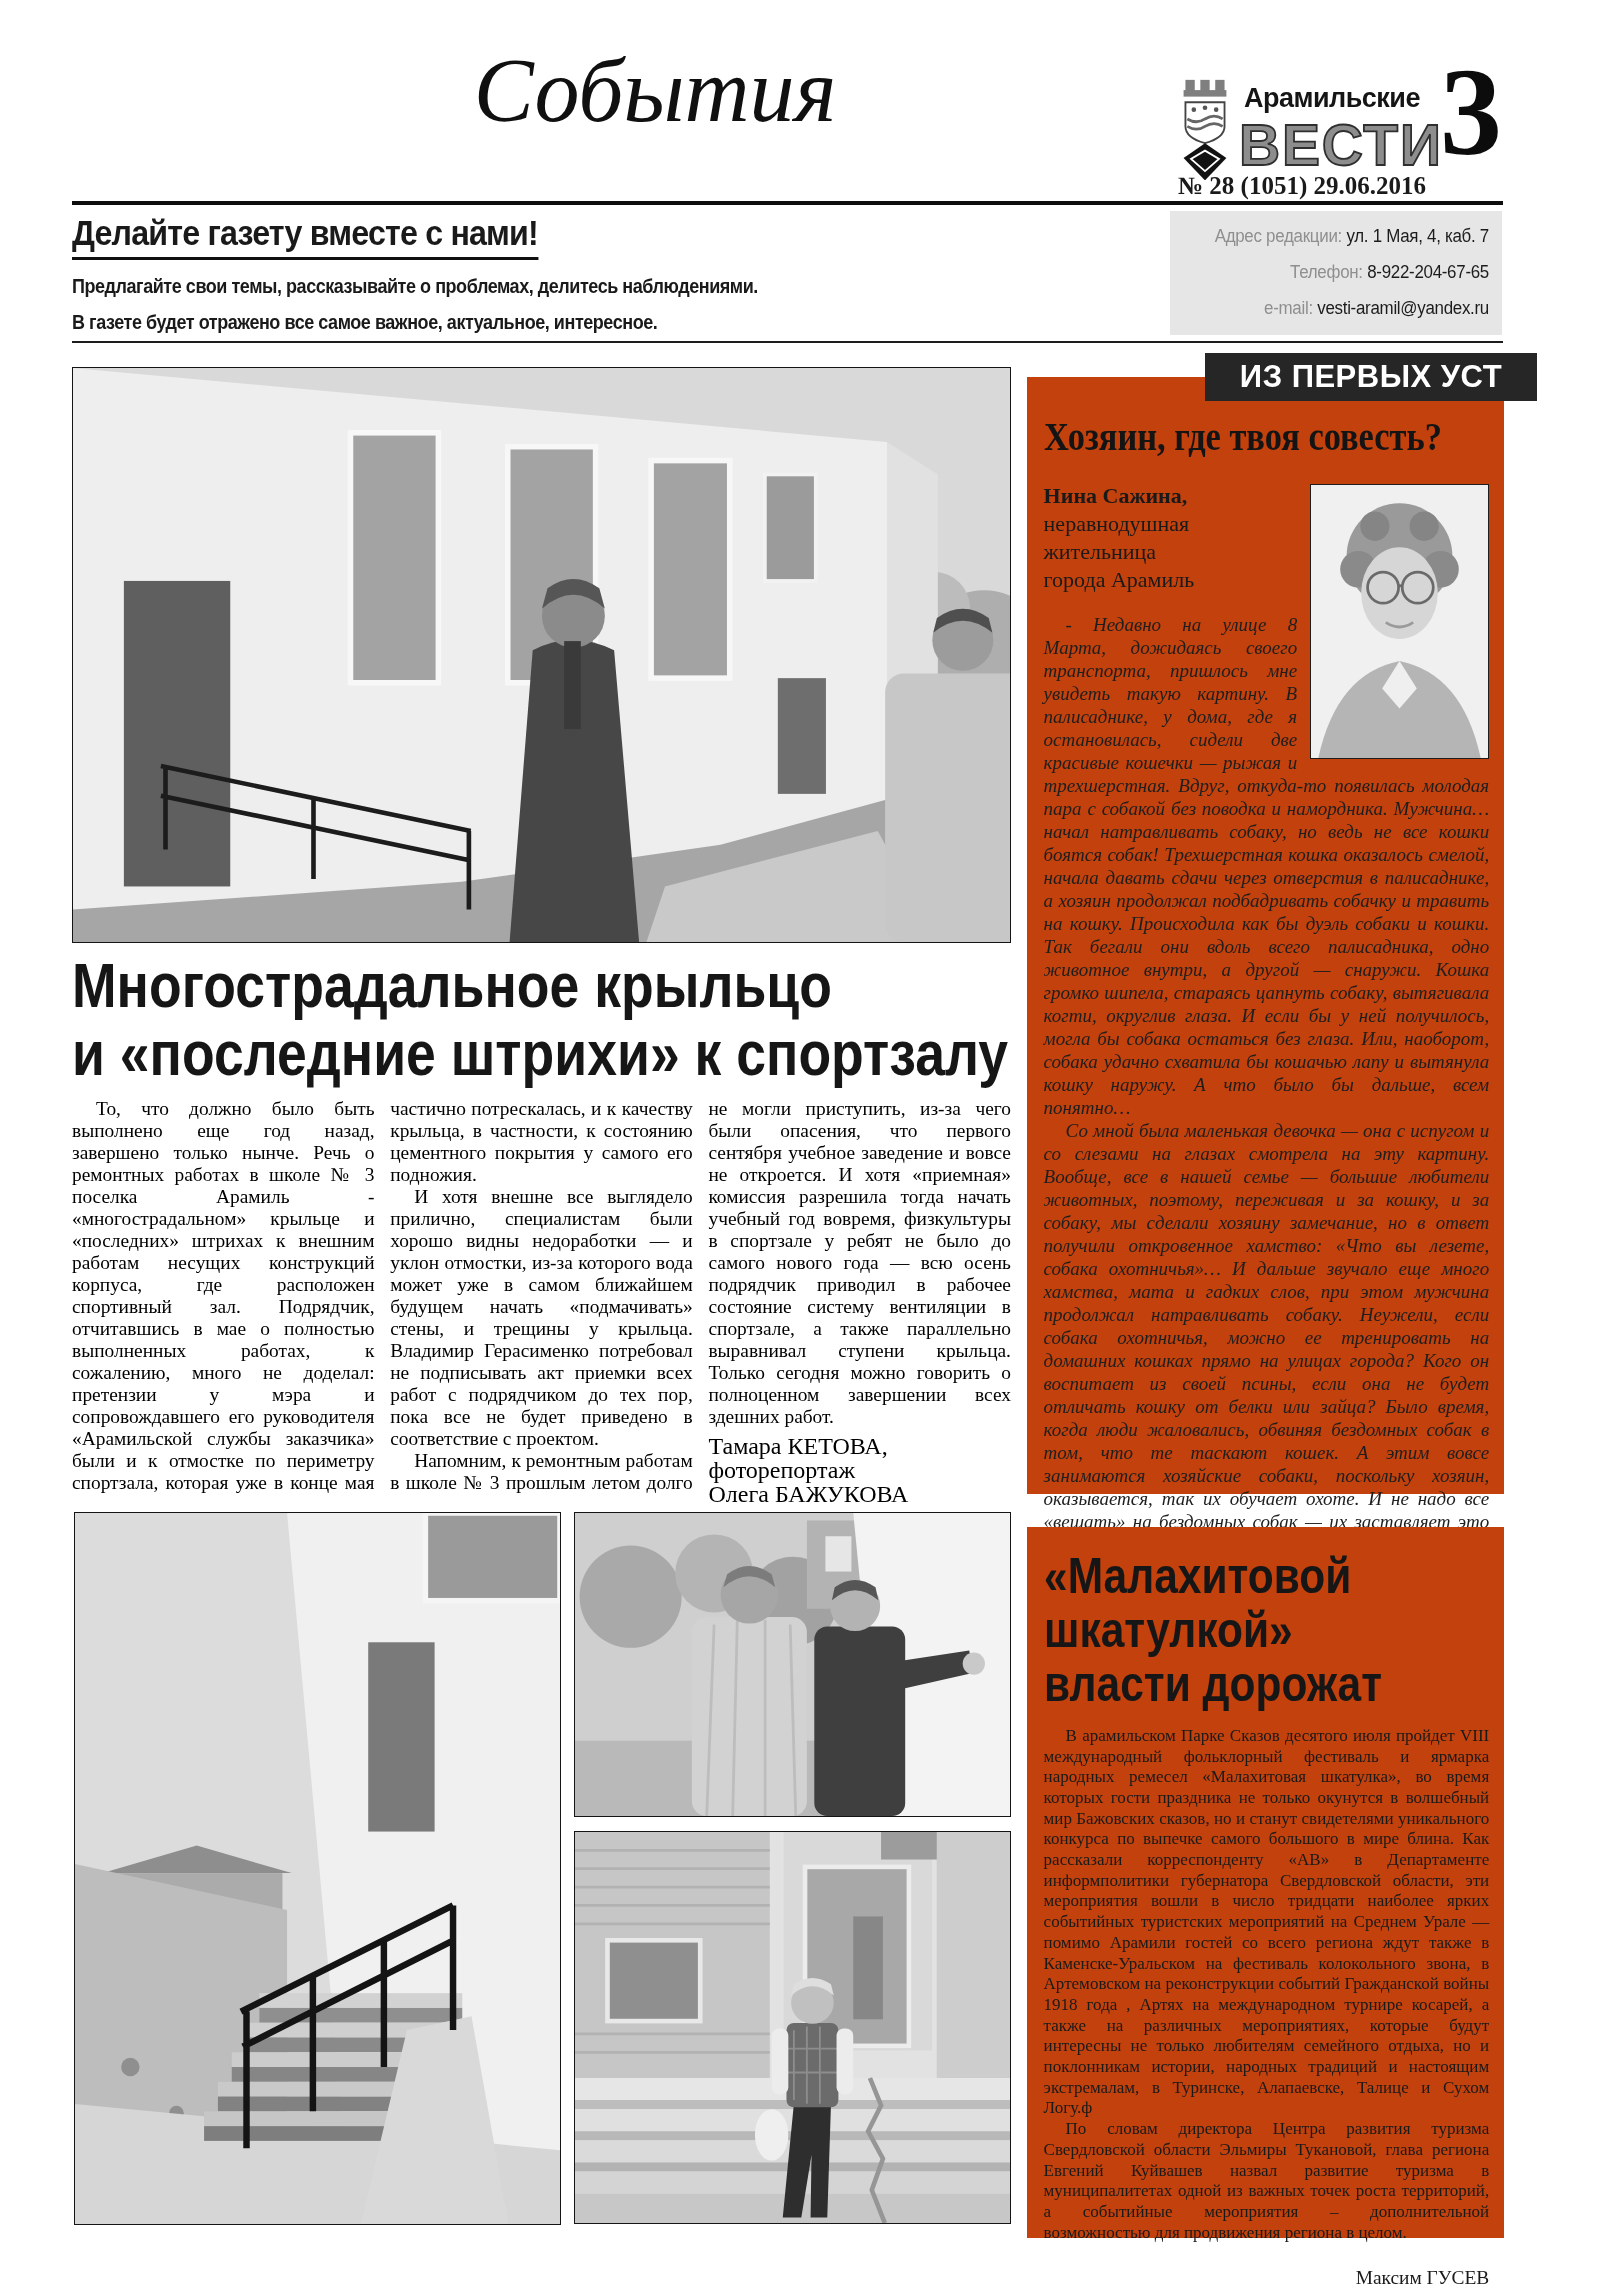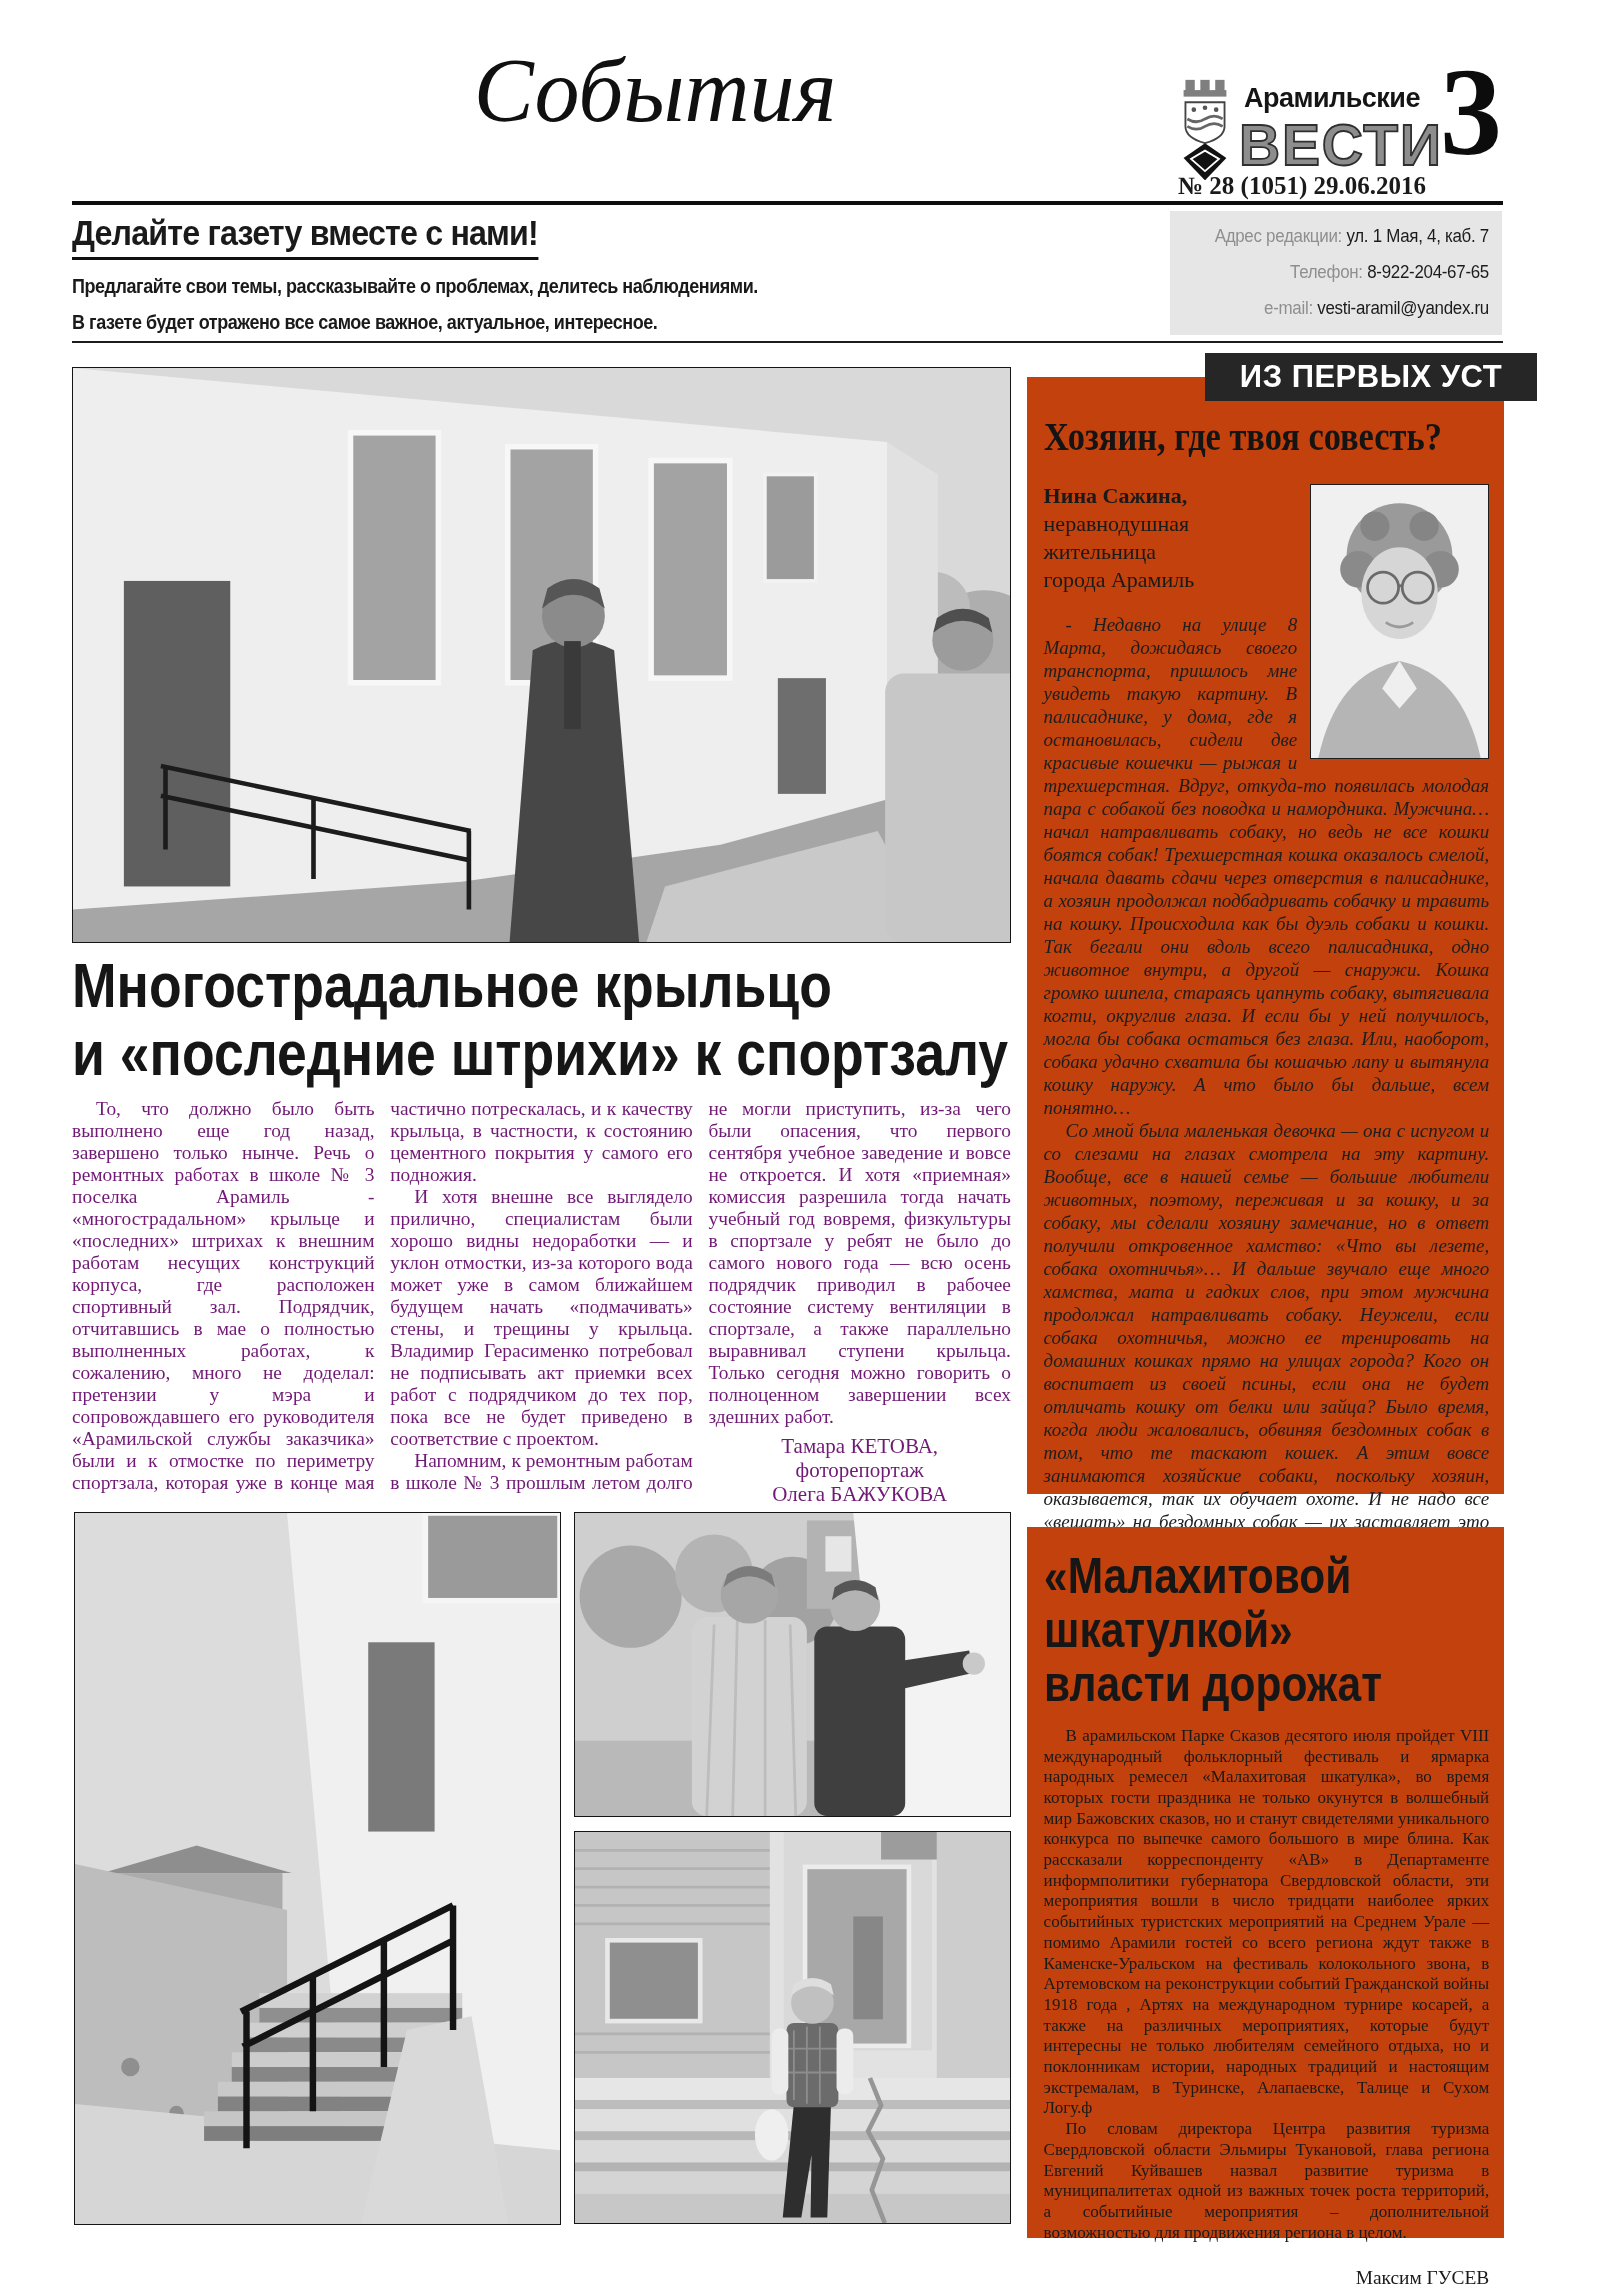--- a/index.html
+++ b/index.html
@@ -72,24 +72,24 @@
   
   .main-headline {
     left: 72px; top: 951px; width: 1015px;
     font-family: "Liberation Sans", sans-serif; font-weight: bold;
     font-size: 63px; line-height: 68px; color: #161616;
   }
   .main-headline .hl { display: block; white-space: nowrap; transform: scaleX(0.85); transform-origin: 0 50%; }
   .main-cols {
     left: 72px; top: 1098px; width: 939px; height: 417px;
     column-count: 3; column-gap: 15.7px;
-    font-size: 19.4px; line-height: 22px; text-align: justify; color: #701a75;
+    font-size: 19.4px; line-height: 22px; text-align: justify; color: #000000;
   }
   .main-cols p { text-indent: 24px; }
-  .main-byline { text-align: center; margin-top: 5.5px; line-height: 24px; font-size: 21px; }
+  .main-byline { text-align: left; margin-top: 5.5px; line-height: 24px; font-size: 24px; }
 
   
   .gray-box { background: #c2410c; }
   .box-voice { left: 1027px; top: 377px; width: 477px; height: 1117px; padding: 37px 14.8px 0 16.6px; }
   .rubric-badge {
     left: 1205px; top: 353px; width: 332px; height: 48px; background: #262626;
     color: #ffffff; font-family: "Liberation Sans", sans-serif; font-weight: bold;
     font-size: 31px; line-height: 48px; text-align: center; letter-spacing: 0.5px;
   }
   .voice-title {

